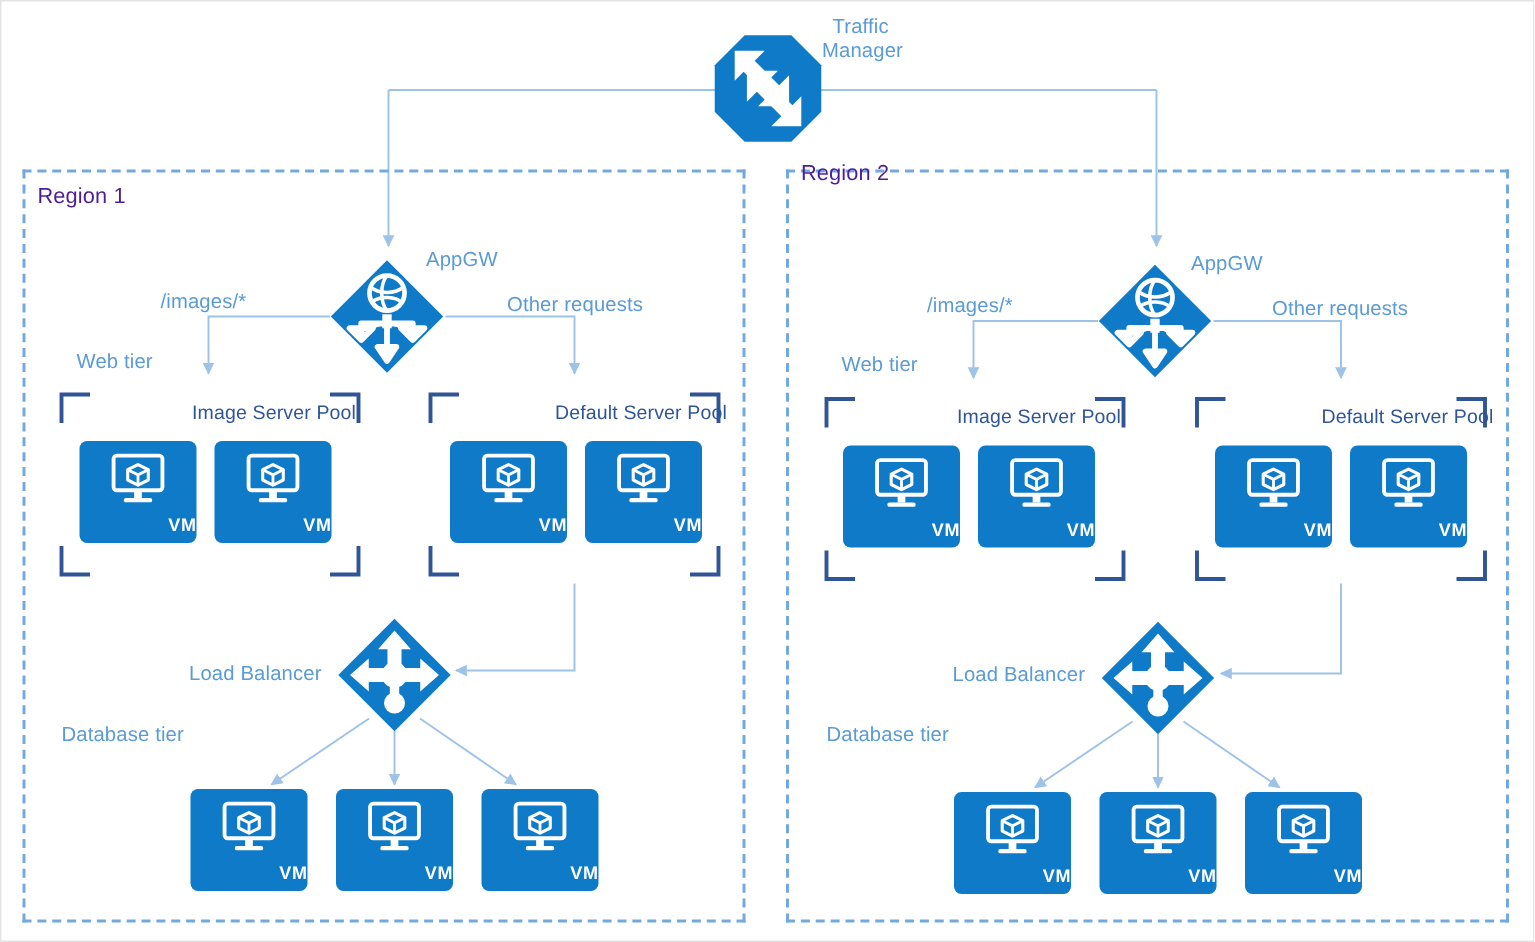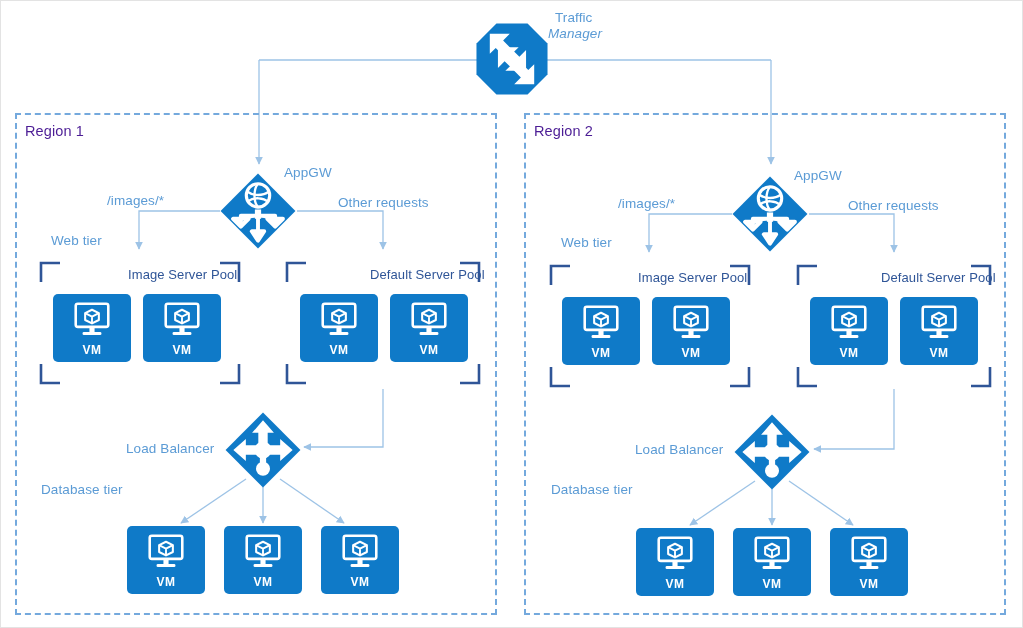--- a/index.html
+++ b/index.html
@@ -64,21 +64,21 @@
     position: absolute;
     left: 50%;
     top: 8px;
     transform: translateX(-50%);
   }
   .vm .vm-text {
     position: absolute;
     left: 0;
     right: 0;
     bottom: 5px;
-    text-align: center;
+    text-align: right;
     color: #ffffff;
     font-size: 12px;
     font-weight: bold;
     letter-spacing: 0.4px;
   }
   
   .diamond {
     position: absolute;
     width: 78px;
     height: 78px;
@@ -153,31 +153,31 @@
       <path d="M970,265 L989,265 L989,284"></path>
       <path d="M797,366 L797,385 L816,385"></path>
       <path d="M970,385 L989,385 L989,366"></path>
     </g>
   </svg>
 
   <div class="region-box" style="left:14px; top:112px; width:482px; height:502px;"></div>
   <div class="region-box" style="left:523px; top:112px; width:482px; height:502px;"></div>
 
   <div class="lbl lbl-region" style="left:24px; top:122px;">Region 1</div>
-  <div class="lbl lbl-region" style="left:533px; top:122px;text-align:center;">Region 2</div>
+  <div class="lbl lbl-region" style="left:533px; top:107px;text-align:center;">Region 2</div>
 
   <div class="tm-icon" style="left:474px; top:21px;">
     <svg viewBox="0 0 100 100" width="74" height="74" xmlns="http://www.w3.org/2000/svg">
       <polygon points="29,2 71,2 98,29 98,71 71,98 29,98 2,71 2,29" fill="#0f7ac8"></polygon>
       <path d="M20,16 L47,16 L38,25 L60,47 L69,38 L69,66 L41,66 L50,57 L28,35 L20,43 Z" fill="#ffffff"></path>
       <path d="M80,84 L53,84 L62,75 L40,53 L31,62 L31,34 L59,34 L50,43 L72,65 L80,57 Z" fill="#ffffff"></path>
     </svg>
   </div>
   <div class="lbl" style="left:554px; top:9px;">Traffic</div>
-  <div class="lbl" style="left:547px; top:25px;font-style:italic;">Manager</div>
+  <div class="lbl" style="left:547px; top:25px;">Manager</div>
 
   <div class="diamond" style="left:218px; top:171px;">
     <svg viewBox="0 0 100 100" width="78" height="78" xmlns="http://www.w3.org/2000/svg">
       <polygon points="50,2 98,50 50,98 2,50" fill="#0f7ac8"></polygon>
       <circle cx="50" cy="30" r="15" fill="none" stroke="#ffffff" stroke-width="4"></circle>
       <path d="M36,25 C44,31 56,31 64,25" fill="none" stroke="#ffffff" stroke-width="3"></path>
       <path d="M38,37 C45,32 57,33 63,38" fill="none" stroke="#ffffff" stroke-width="3"></path>
       <path d="M50,15 C44,22 44,38 50,45" fill="none" stroke="#ffffff" stroke-width="3"></path>
       <path d="M46,48 L54,48 L54,60 L46,60 Z" fill="#ffffff"></path>
       <path d="M50,56 L50,84 M50,88 L42,76 L58,76 Z" fill="#ffffff" stroke="#ffffff" stroke-width="5" stroke-linejoin="round"></path>

